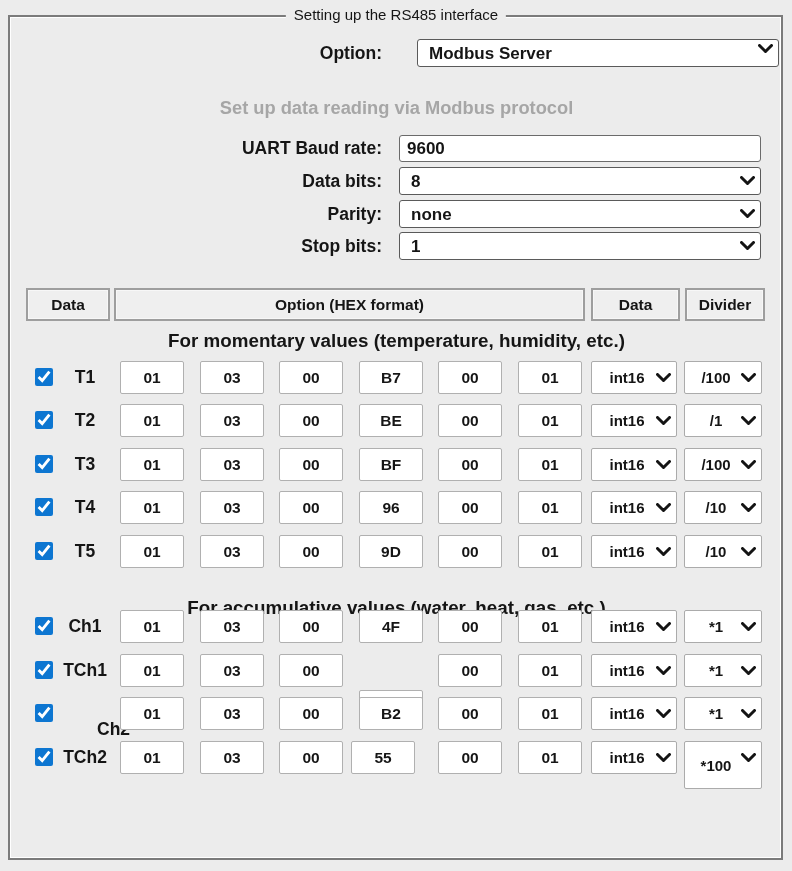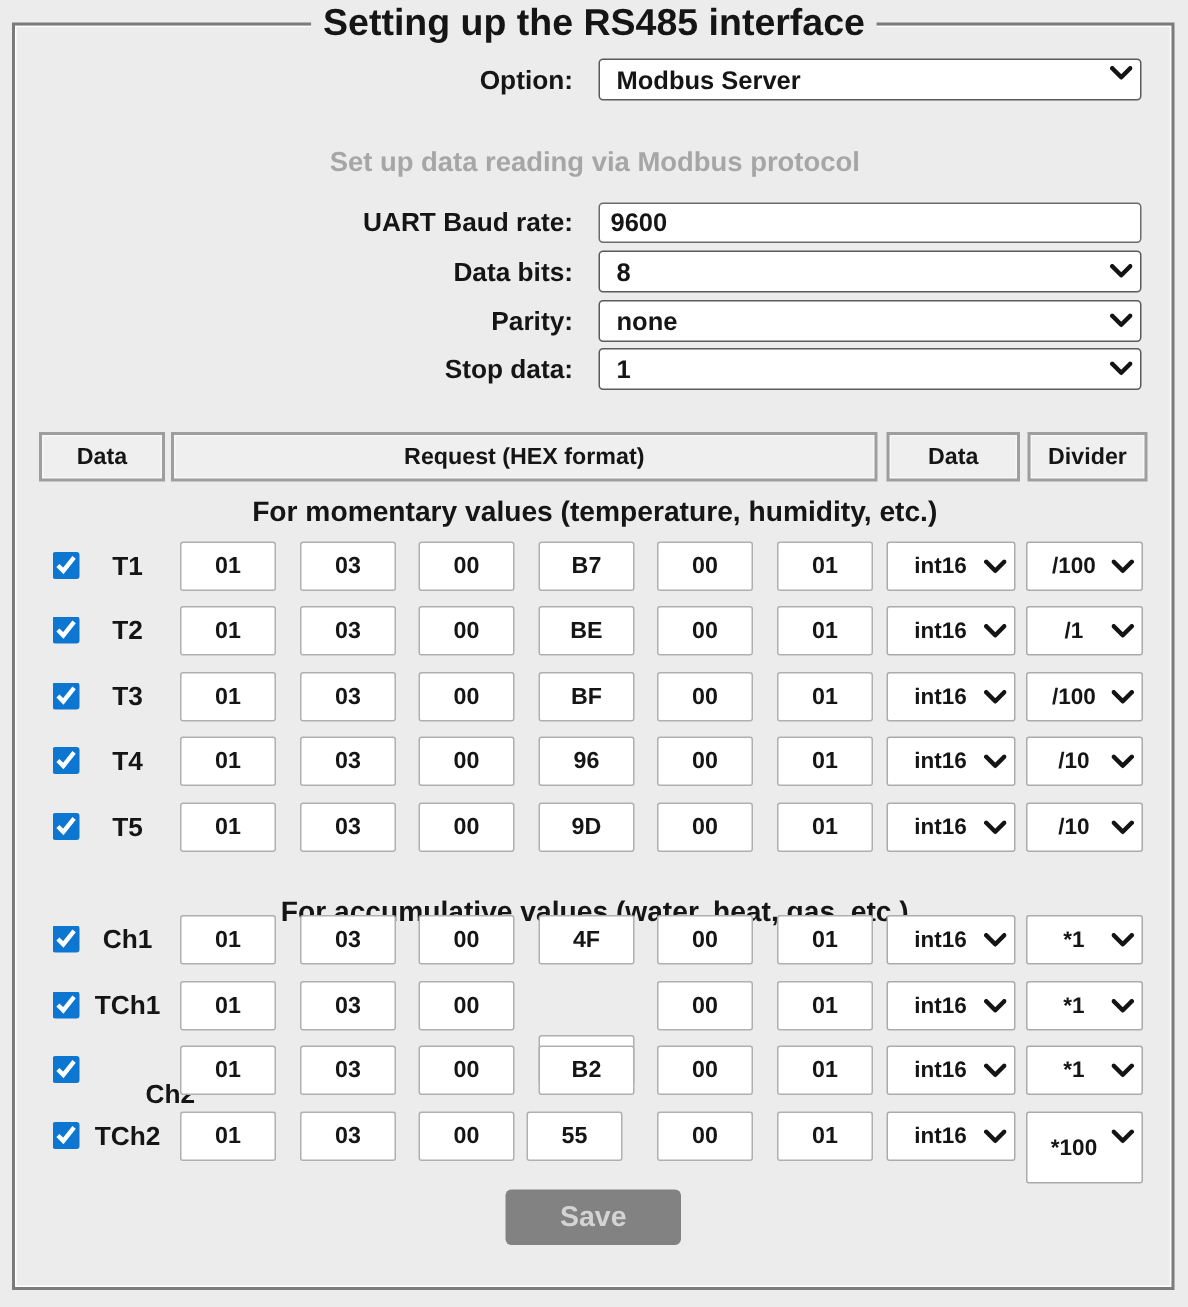--- a/index.html
+++ b/index.html
@@ -13,21 +13,21 @@
   #app { position:relative; width:792px; height:871px; overflow:hidden; }
 
   .panel {
     position:absolute; left:8px; top:15px; width:775px; height:845px;
     border:2px solid #7b7b7b;
     box-shadow: inset 0 0 0 1px #ffffff;
   }
   .legend {
     position:absolute; top:4px; left:396px; transform:translateX(-50%);
     background:#ececec; padding:0 8px; white-space:nowrap;
-    font-size:25px; font-weight:700; line-height:22px; z-index:2;
+    font-size:15px; font-weight:400; line-height:22px; z-index:2;
   }
 
   .flbl {
     position:absolute; left:0; width:382px; text-align:right;
     font-size:17.5px; font-weight:700; white-space:nowrap;
   }
   .note {
     position:absolute; left:8px; width:777px; text-align:center;
     font-size:18.3px; font-weight:700; color:#a6a6a6; line-height:24px;
   }
@@ -103,21 +103,21 @@
 </style>
 </head>
 <body>
 
 <div id="app">
   <div class="panel"></div>
   <div class="legend">Setting up the RS485 interface</div>
 
   <div class="flbl" style="top:39px; line-height:28px;">Option:</div>
 
-  <div class="sel seltop" style="left:399px;top:39px;width:362px;height:20px;">
+  <div class="sel seltop" style="left:417px;top:39px;width:362px;height:20px;">
     <select style="height:28px;">
       <option>Modbus Server</option>
     </select>
     <svg class="chev" width="15" height="10" viewBox="0 0 15 10">
         <path d="M1.5 1.5 L7.5 7.5 L13.5 1.5" fill="none" stroke="#141414" stroke-width="3" stroke-linecap="round" stroke-linejoin="round"></path>
       </svg>
   </div>
 
   <div class="note" style="top:96px;">Set up data reading via Modbus protocol</div>
 
@@ -139,33 +139,33 @@
 
   <div class="sel seltop" style="left:399px;top:200px;width:362px;height:28px;">
     <select style="height:28px;">
       <option>none</option>
     </select>
     <svg class="chev" width="15" height="10" viewBox="0 0 15 10">
         <path d="M1.5 1.5 L7.5 7.5 L13.5 1.5" fill="none" stroke="#141414" stroke-width="3" stroke-linecap="round" stroke-linejoin="round"></path>
       </svg>
   </div>
 
-  <div class="flbl" style="top:232px; line-height:28px;">Stop data:</div>
+  <div class="flbl" style="top:232px; line-height:28px;">Stop bits:</div>
 
   <div class="sel seltop" style="left:399px;top:232px;width:362px;height:28px;">
     <select style="height:28px;">
       <option>1</option>
     </select>
     <svg class="chev" width="15" height="10" viewBox="0 0 15 10">
         <path d="M1.5 1.5 L7.5 7.5 L13.5 1.5" fill="none" stroke="#141414" stroke-width="3" stroke-linecap="round" stroke-linejoin="round"></path>
       </svg>
   </div>
 
   <div class="hdrbox" style="left:26px; width:84px;">Data</div>
-  <div class="hdrbox" style="left:114px; width:471px;">Request (HEX format)</div>
+  <div class="hdrbox" style="left:114px; width:471px;">Option (HEX format)</div>
   <div class="hdrbox" style="left:591px; width:89px;">Data</div>
   <div class="hdrbox" style="left:685px; width:80px;">Divider</div>
 
   <div class="sectitle" style="top:330px;">For momentary values (temperature, humidity, etc.)</div>
 
   <div class="trow">
     <input type="checkbox" class="cb" style="left: 35px; top: 368px;" checked="true">
     <div class="rowlbl" style="left:53px;top:361px;">T1</div>
     <input type="text" class="hex" style="left: 120px; top: 361px;" value="01">
     <input type="text" class="hex" style="left: 200px; top: 361px;" value="03">
@@ -395,14 +395,13 @@
     <div class="sel seltbl" style="left:684px;top:741px;width:78px;height:33px;">
       <select class="tblsel" style="height:48px;">
         <option>*100</option>
       </select>
       <svg class="chev" width="15" height="10" viewBox="0 0 15 10">
           <path d="M1.5 1.5 L7.5 7.5 L13.5 1.5" fill="none" stroke="#141414" stroke-width="3" stroke-linecap="round" stroke-linejoin="round"></path>
         </svg>
     </div>
   </div>
 
-  <button class="savebtn">Save</button>
 </div>
 
 </body></html>

